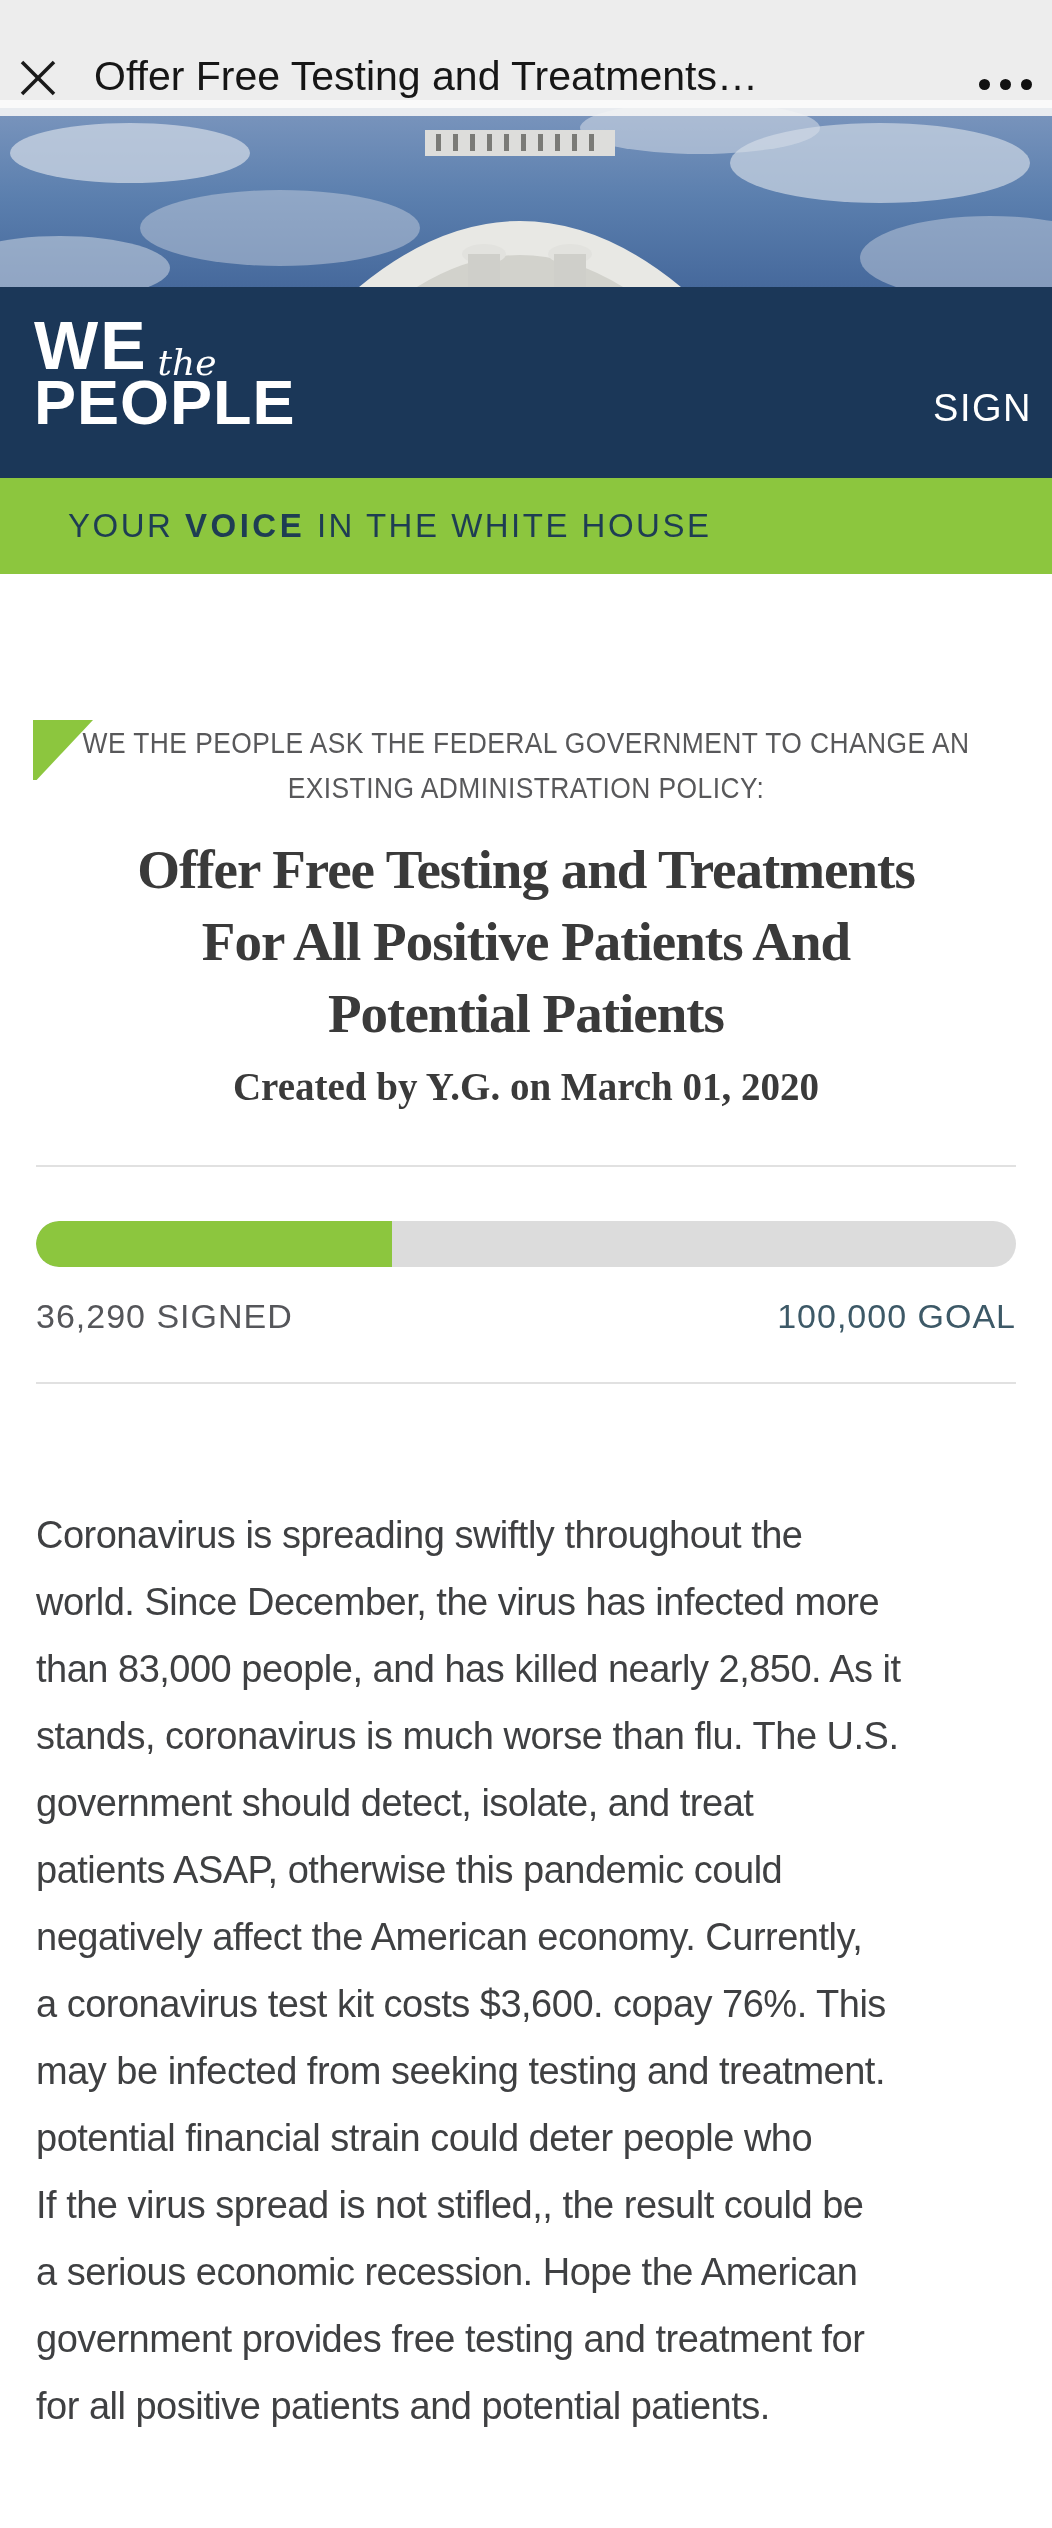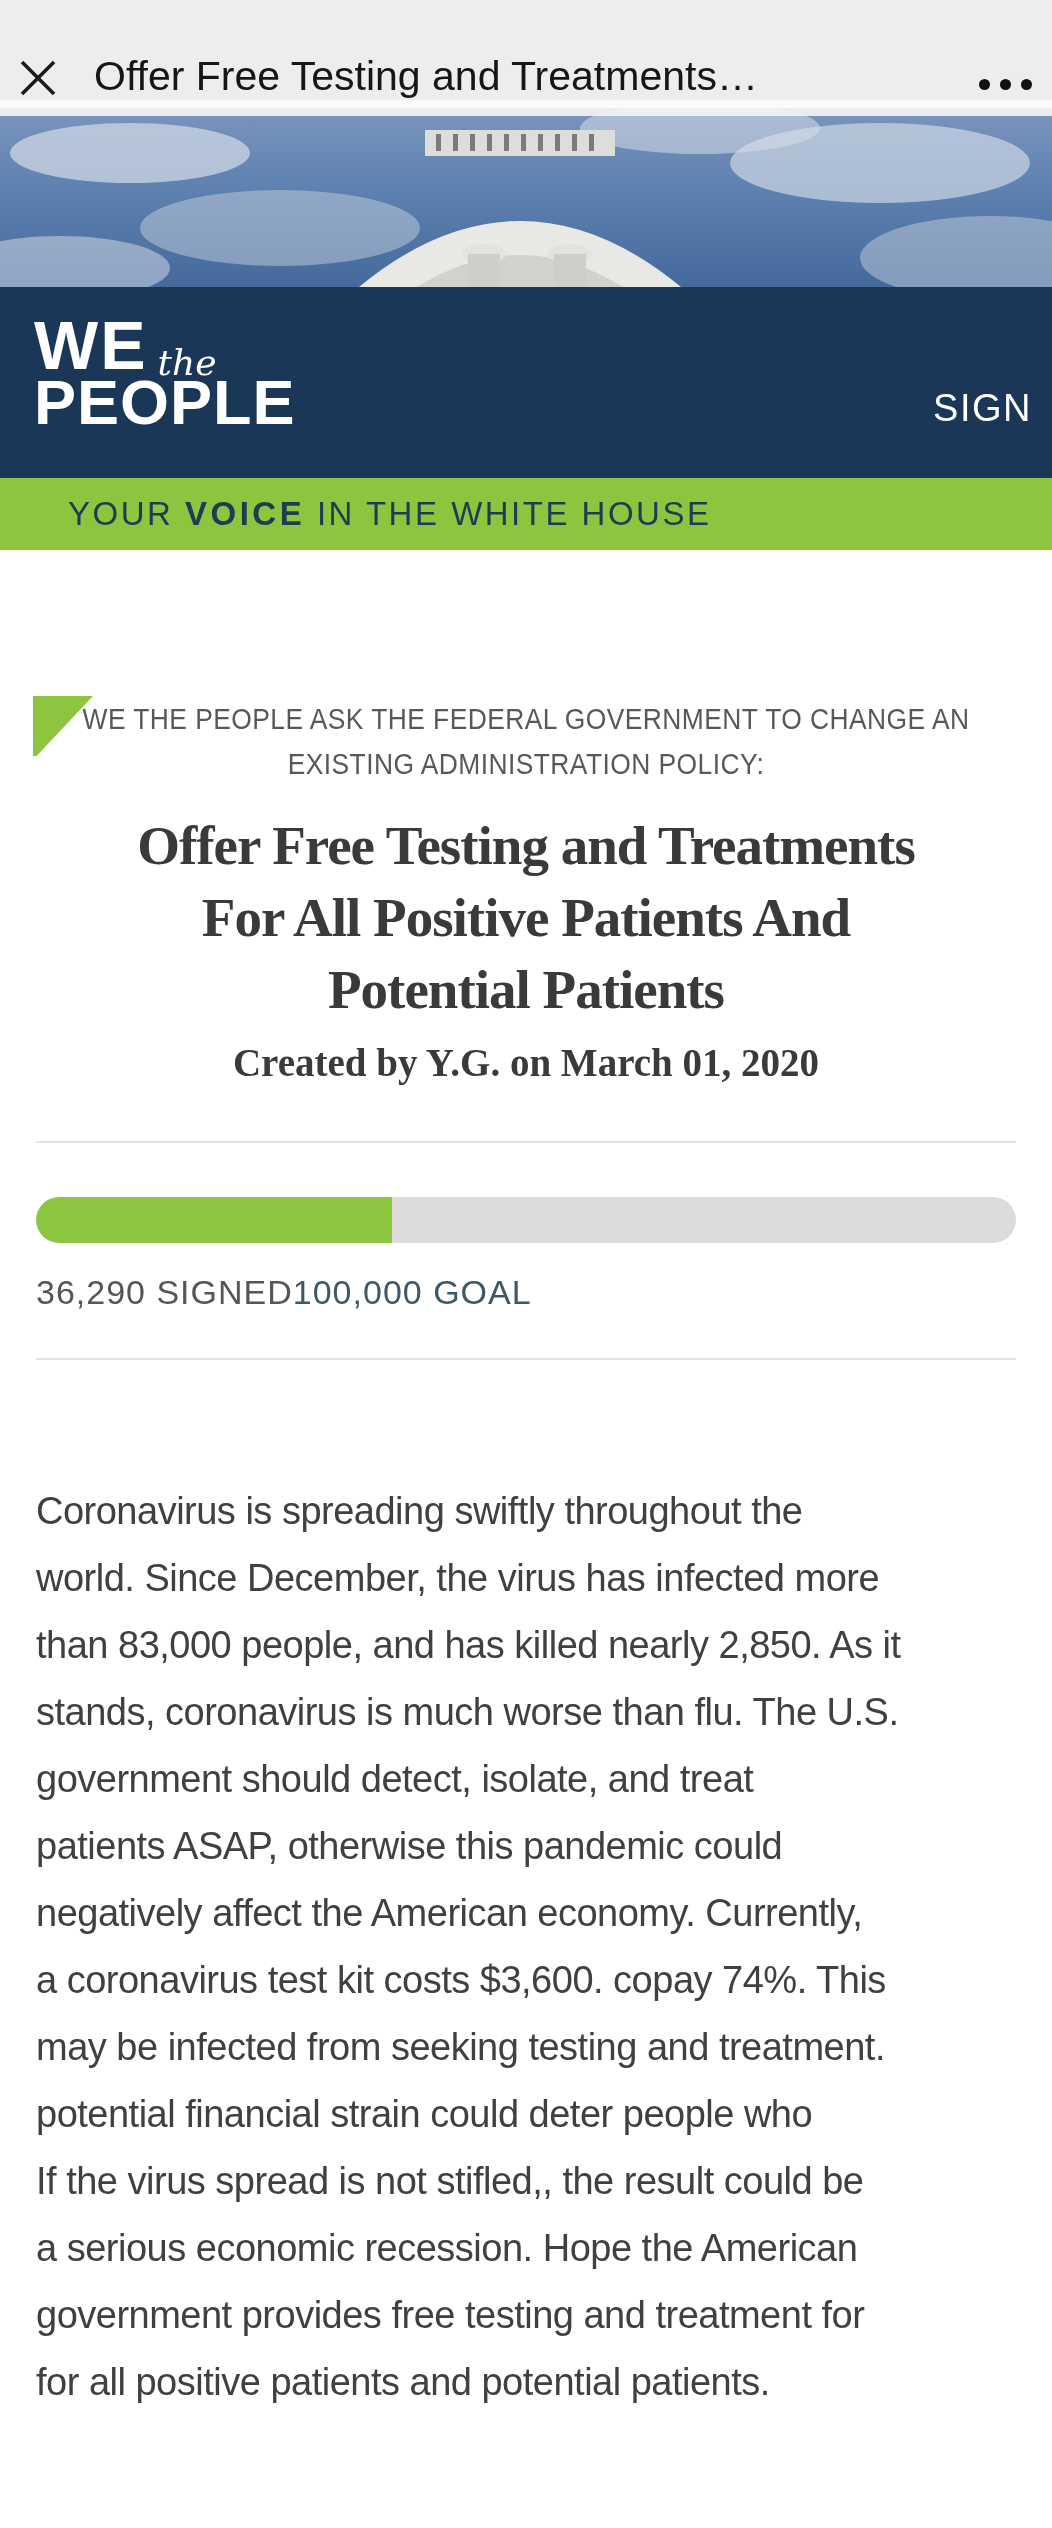--- a/index.html
+++ b/index.html
@@ -27,21 +27,21 @@
   .logo{position:absolute;left:34px;top:24px;color:#fff;line-height:1;}
   .logo-we{font-size:68px;font-weight:bold;letter-spacing:2px;}
   .logo-the{font-family:"DejaVu Serif",serif;font-style:italic;font-size:36px;margin-left:10px;position:relative;top:6px;}
   .logo-people{font-size:63px;font-weight:bold;letter-spacing:1px;margin-top:-8px;display:block;}
   .sign-link{
     position:absolute;right:20px;top:100px;color:#fff;font-size:38px;
     letter-spacing:1.5px;text-decoration:none;cursor:pointer;
   }
   
   .banner{
-    height:72px;background:#8cc63e;display:flex;align-items:center;
+    height:96px;background:#8cc63e;display:flex;align-items:center;
     padding-left:68px;box-sizing:border-box;
     color:#1e3d53;font-size:33px;letter-spacing:2.5px;white-space:pre;
   }
   .banner .bold{font-weight:bold;letter-spacing:3.5px;}
   
   .content{position:relative;}
   .banner-tail{
     position:absolute;left:33px;top:0;width:60px;height:60px;background:#8cc63e;
     -webkit-clip-path:polygon(0 0,100% 0,6% 100%,0 100%);
     clip-path:polygon(0 0,100% 0,6% 100%,0 100%);
@@ -63,21 +63,21 @@
     font-family:Liberation Serif, serif;font-weight:bold;
     font-size:39px;color:#3a3a3a;
   }
   .divider{border:none;border-top:2px solid #e1e1e1;margin:56px 36px 0;}
   .divider.second{margin-top:46px;}
   .track{
     margin:54px 36px 0;height:46px;border-radius:24px;background:#dcdcdc;overflow:hidden;
   }
   .fill{height:100%;background:#8cc63e;border-radius:24px 0 0 24px;}
   .stats{
-    margin:30px 36px 0;display:flex;justify-content:flex-start;align-items:baseline;
+    margin:30px 36px 0;display:flex;justify-content:space-between;align-items:baseline;
     font-size:34px;letter-spacing:1px;
   }
   .signed{color:#55565a;}
   .goal{color:#3d5967;}
   .body-text{
     margin:118px 36px 0;color:#3f4042;
     font-size:38px;line-height:67px;letter-spacing:-0.5px;
   }
   .body-text div{white-space:nowrap;}
 </style>
@@ -181,21 +181,21 @@
     <hr class="divider second">
 
     <div class="body-text">
       <div>Coronavirus is spreading swiftly throughout the</div>
       <div>world. Since December, the virus has infected more</div>
       <div>than 83,000 people, and has killed nearly 2,850. As it</div>
       <div>stands, coronavirus is much worse than flu. The U.S.</div>
       <div>government should detect, isolate, and treat</div>
       <div>patients ASAP, otherwise this pandemic could</div>
       <div>negatively affect the American economy. Currently,</div>
-      <div>a coronavirus test kit costs $3,600. copay 74%. This</div>
+      <div>a coronavirus test kit costs $3,600. copay 76%. This</div>
       <div>may be infected from seeking testing and treatment.</div>
       <div>potential financial strain could deter people who</div>
       <div>If the virus spread is not stifled,, the result could be</div>
       <div>a serious economic recession. Hope the American</div>
       <div>government provides free testing and treatment for</div>
       <div>for all positive patients and potential patients.</div>
     </div>
   </main>
 </div>
 

